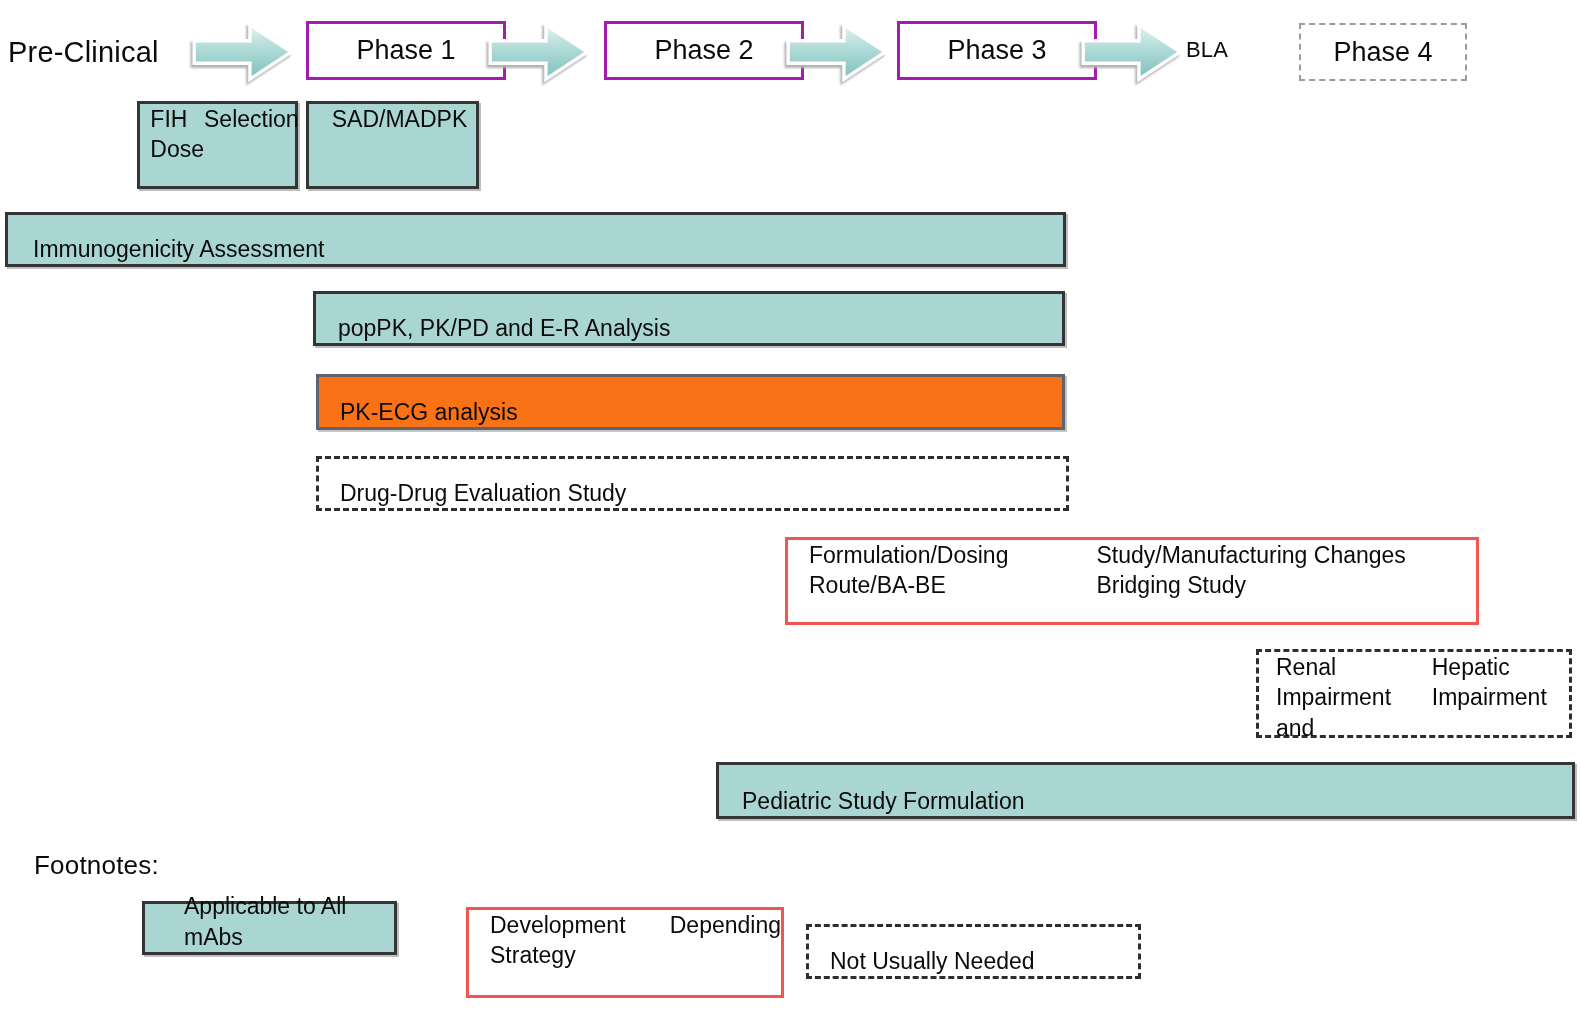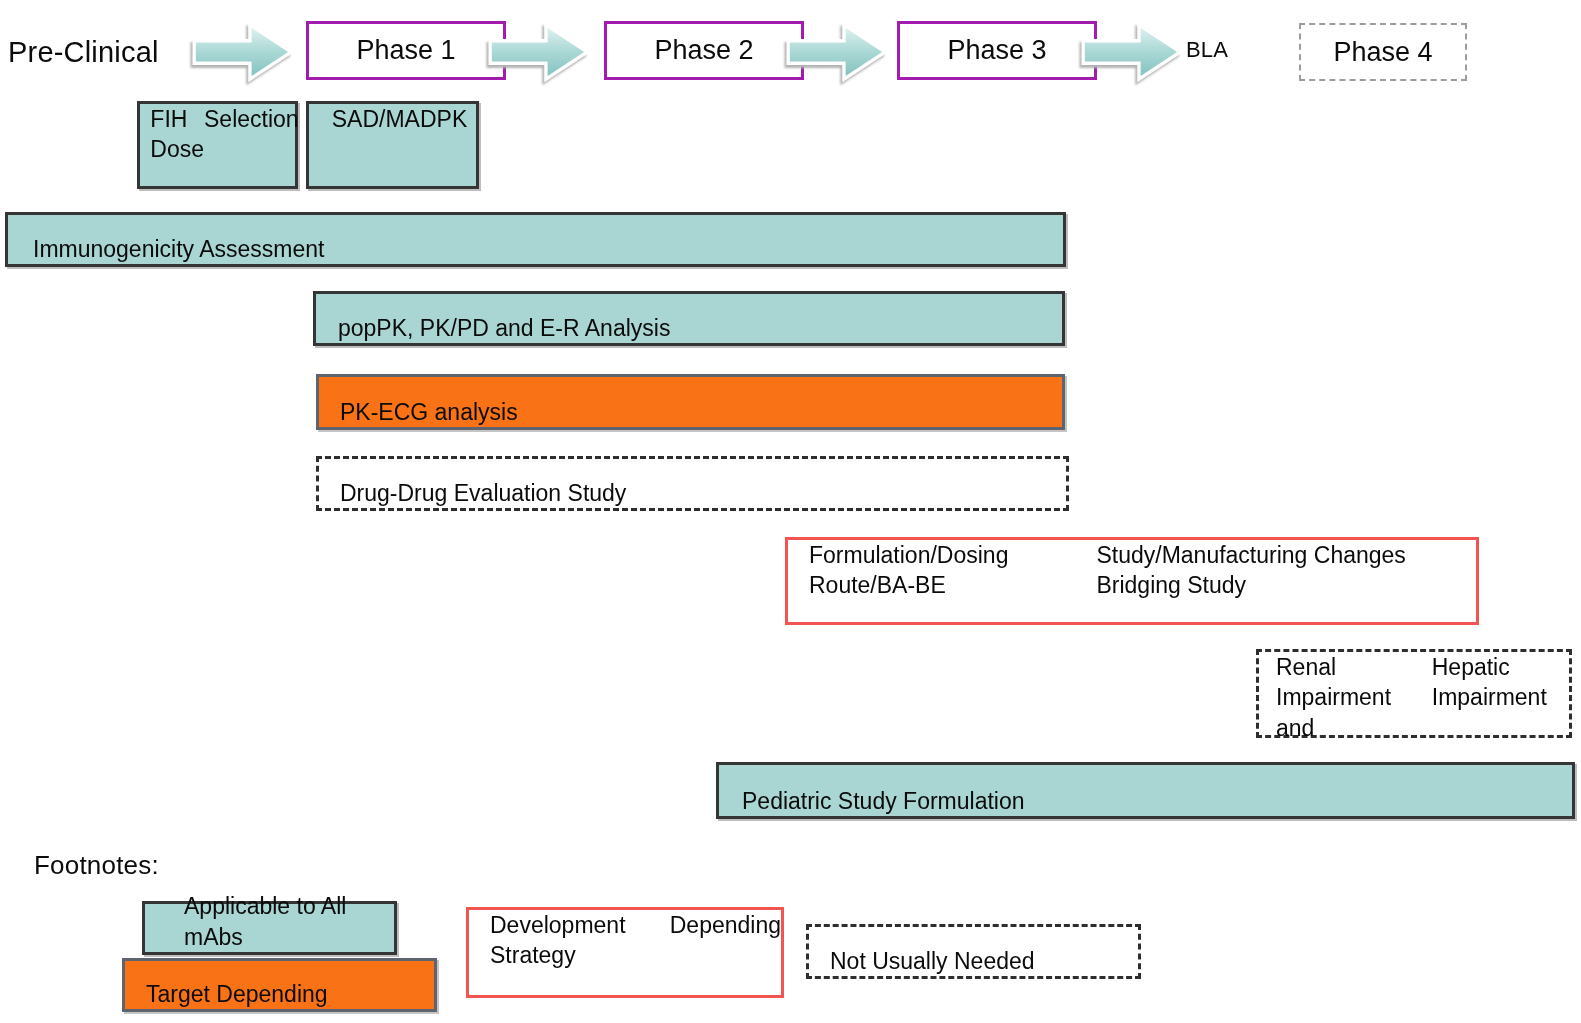--- a/index.html
+++ b/index.html
@@ -197,23 +197,20 @@
   <div class="box teal pediatric-bar">
     <span>Pediatric Study Formulation</span>
   </div>
 
   <div class="abs plain-label lbl-footnotes">Footnotes:</div>
 
   <div class="box teal fn-mabs">
     <span>Applicable to All mAbs</span>
   </div>
 
-  <div class="box lavender fn-target">
-    <span>Target Depending</span>
-  </div>
 
   <div class="box red-box two-line fn-dev">
     <span>Development Strategy</span>
     <span>Depending</span>
   </div>
 
   <div class="box dashed-box fn-not">
     <span>Not Usually Needed</span>
   </div>
 

